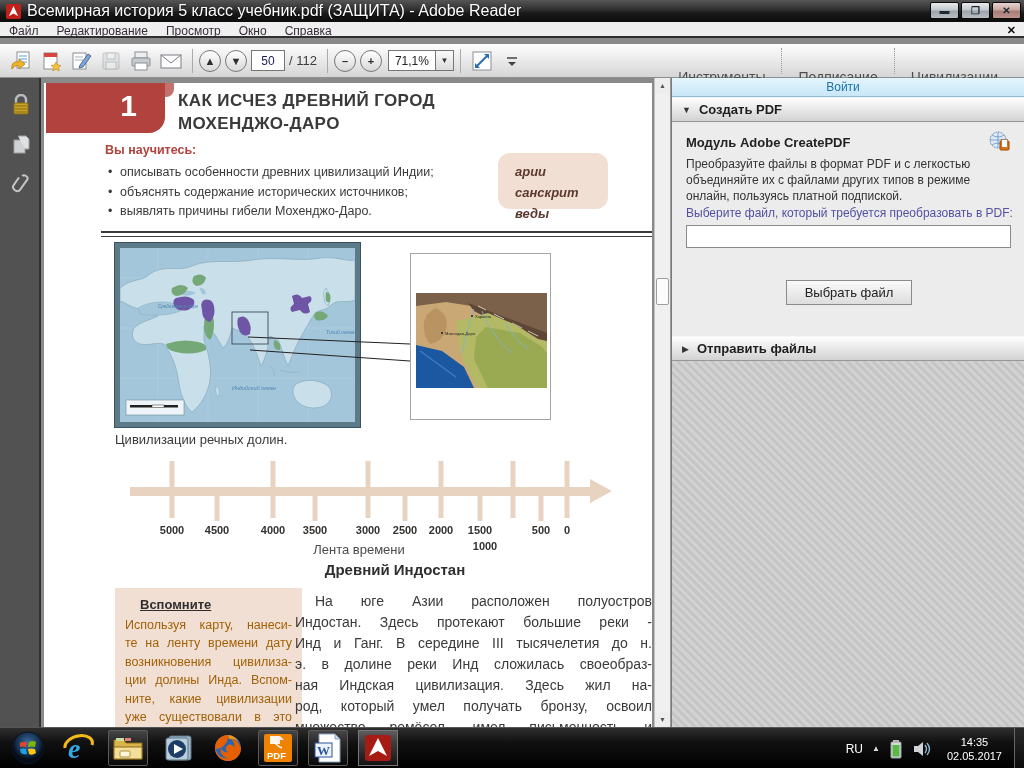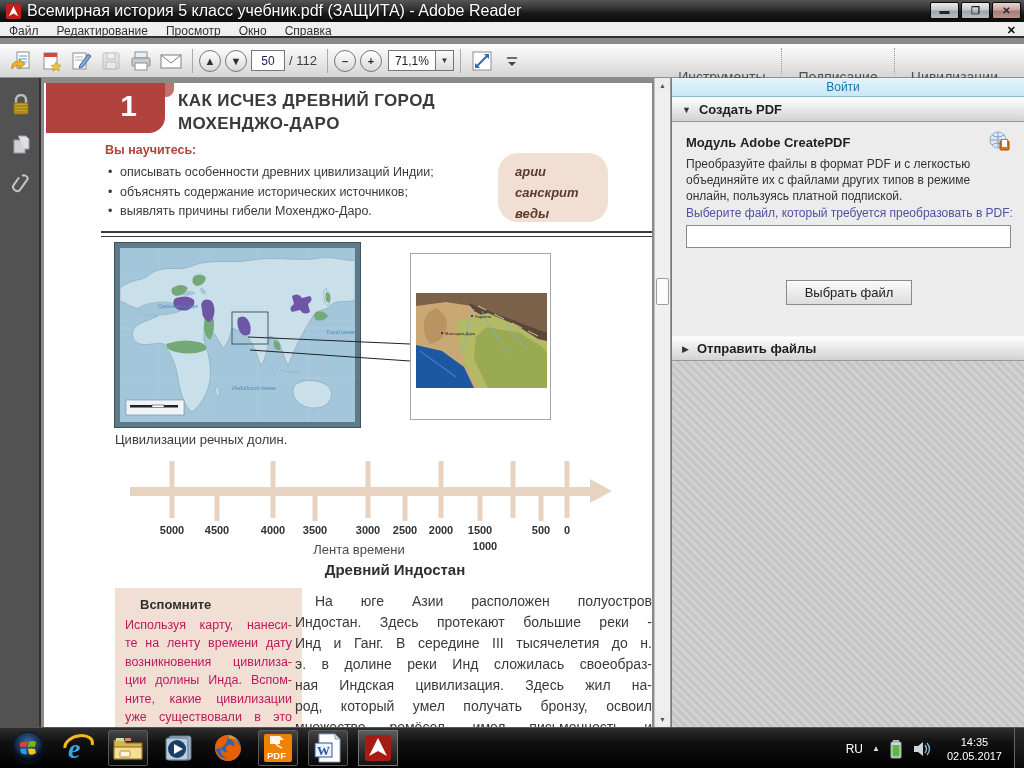--- a/index.html
+++ b/index.html
@@ -55,21 +55,21 @@
 
   
   .redbox-tab { position:absolute; left:104px; top:0; width:26px; height:14px; background:#c4706c; border-radius:0 0 8px 0; }
   .redbox { position:absolute; left:2px; top:0; width:119px; height:50px; background:#b2423e; border-radius:0 0 16px 0; }
   .redbox .num { position:absolute; right:28px; top:6px; color:#fff; font-size:30px; font-weight:bold; }
   .doctitle { position:absolute; left:134px; color:#3a3a3a; font-size:17px; font-weight:bold; letter-spacing:.4px; white-space:nowrap; }
   .learnhdr { position:absolute; left:61px; top:60px; color:#b2423e; font-size:12.5px; font-weight:bold; }
   .bullets { position:absolute; left:64px; top:82px; width:380px; }
   .bullets .b { position:relative; padding-left:12px; font-size:12.5px; color:#3a3a3a; margin-bottom:5.5px; white-space:nowrap; }
   .bullets .b:before { content:"•"; position:absolute; left:0; top:0; color:#3a3a3a; }
-  .vocabbox { position:absolute; left:454px; top:70px; width:110px; height:69px; background:#f2dfd4; border-radius:20px; padding:8px 0 0 17px; }
+  .vocabbox { position:absolute; left:454px; top:70px; width:110px; height:56px; background:#f2dfd4; border-radius:12px; padding:8px 0 0 17px; }
   .vocabbox .w { font-size:13px; font-weight:bold; font-style:italic; color:#5c392e; line-height:21px; }
   .drule { position:absolute; left:57px; width:551px; border-top:2px solid #3a3a3a; }
   .drule2 { position:absolute; left:57px; width:551px; border-top:1px solid #3a3a3a; }
 
   .mapframe { position:absolute; left:71px; top:160px; width:245px; height:184px;
     border:5px solid #5d7a89; outline:1px solid #3a535e; background:#a3c6da; }
   .insetbox { position:absolute; left:366px; top:170px; width:141px; height:167px; background:#fff; border:1px solid #a5a5a5; }
   .insetimg { position:absolute; left:5px; top:39px; width:131px; height:95px; }
   .mapcaption { position:absolute; left:71px; top:349px; width:440px; text-align:left; font-size:13px; color:#3a3a3a; }
 
@@ -81,22 +81,22 @@
     border-left:22px solid #e8d3c1; border-top:12.5px solid transparent; border-bottom:12.5px solid transparent; }
   .tick { position:absolute; width:5px; background:#e8d3c1; transform:translateX(-2.5px); }
   .tick.tall { top:378px; height:57px; }
   .tick.short { top:404px; height:34px; }
   .ticklabel { position:absolute; top:441px; transform:translateX(-50%); font-size:11px; font-weight:bold; color:#343230; }
   .tl-caption { position:absolute; left:230px; top:459px; width:170px; text-align:center; font-size:13px; color:#4a4a4a; }
 
   .secheading { position:absolute; left:251px; top:478px; width:200px; text-align:center; font-size:15px; font-weight:bold; color:#2f2f2f; }
 
   .recallbox { position:absolute; left:71px; top:505px; width:187px; height:150px; background:#f2dfd4; padding:9px 10px 0 10px; }
-  .recallbox .rt { font-size:13px; font-weight:bold; color:#2f2f2f; padding-left:15px; margin-bottom:4px; }
-  .recallbox .rl { font-size:12.5px; color:#be185d; line-height:18.4px; text-align:justify; text-align-last:justify; }
+  .recallbox .rt { font-size:13px; font-weight:bold; color:#2f2f2f; padding-left:15px; margin-bottom:4px;text-decoration:underline; }
+  .recallbox .rl { font-size:12.5px; color:#a16207; line-height:18.4px; text-align:justify; text-align-last:justify; }
   .recallbox .rl:last-child { text-align-last:left; }
 
   .bodytext { position:absolute; left:251px; top:508px; width:357px; }
   .bodytext .bl { font-size:14px; color:#3a3a3a; line-height:21px; text-align:justify; text-align-last:justify; white-space:nowrap; }
   .bodytext .bl:first-child { padding-left:20px; }
 
   
   .vscroll { position:absolute; top:78px; left:654px; width:17px; height:649px; background:#f0f0f0;
     border-left:1px solid #c2c2c2; border-right:1px solid #9a9a9a; }
   .sarrow { position:absolute; left:0; width:15px; height:15px; background:#ededed; display:flex; align-items:center; justify-content:center; font-size:7px; color:#555; }

